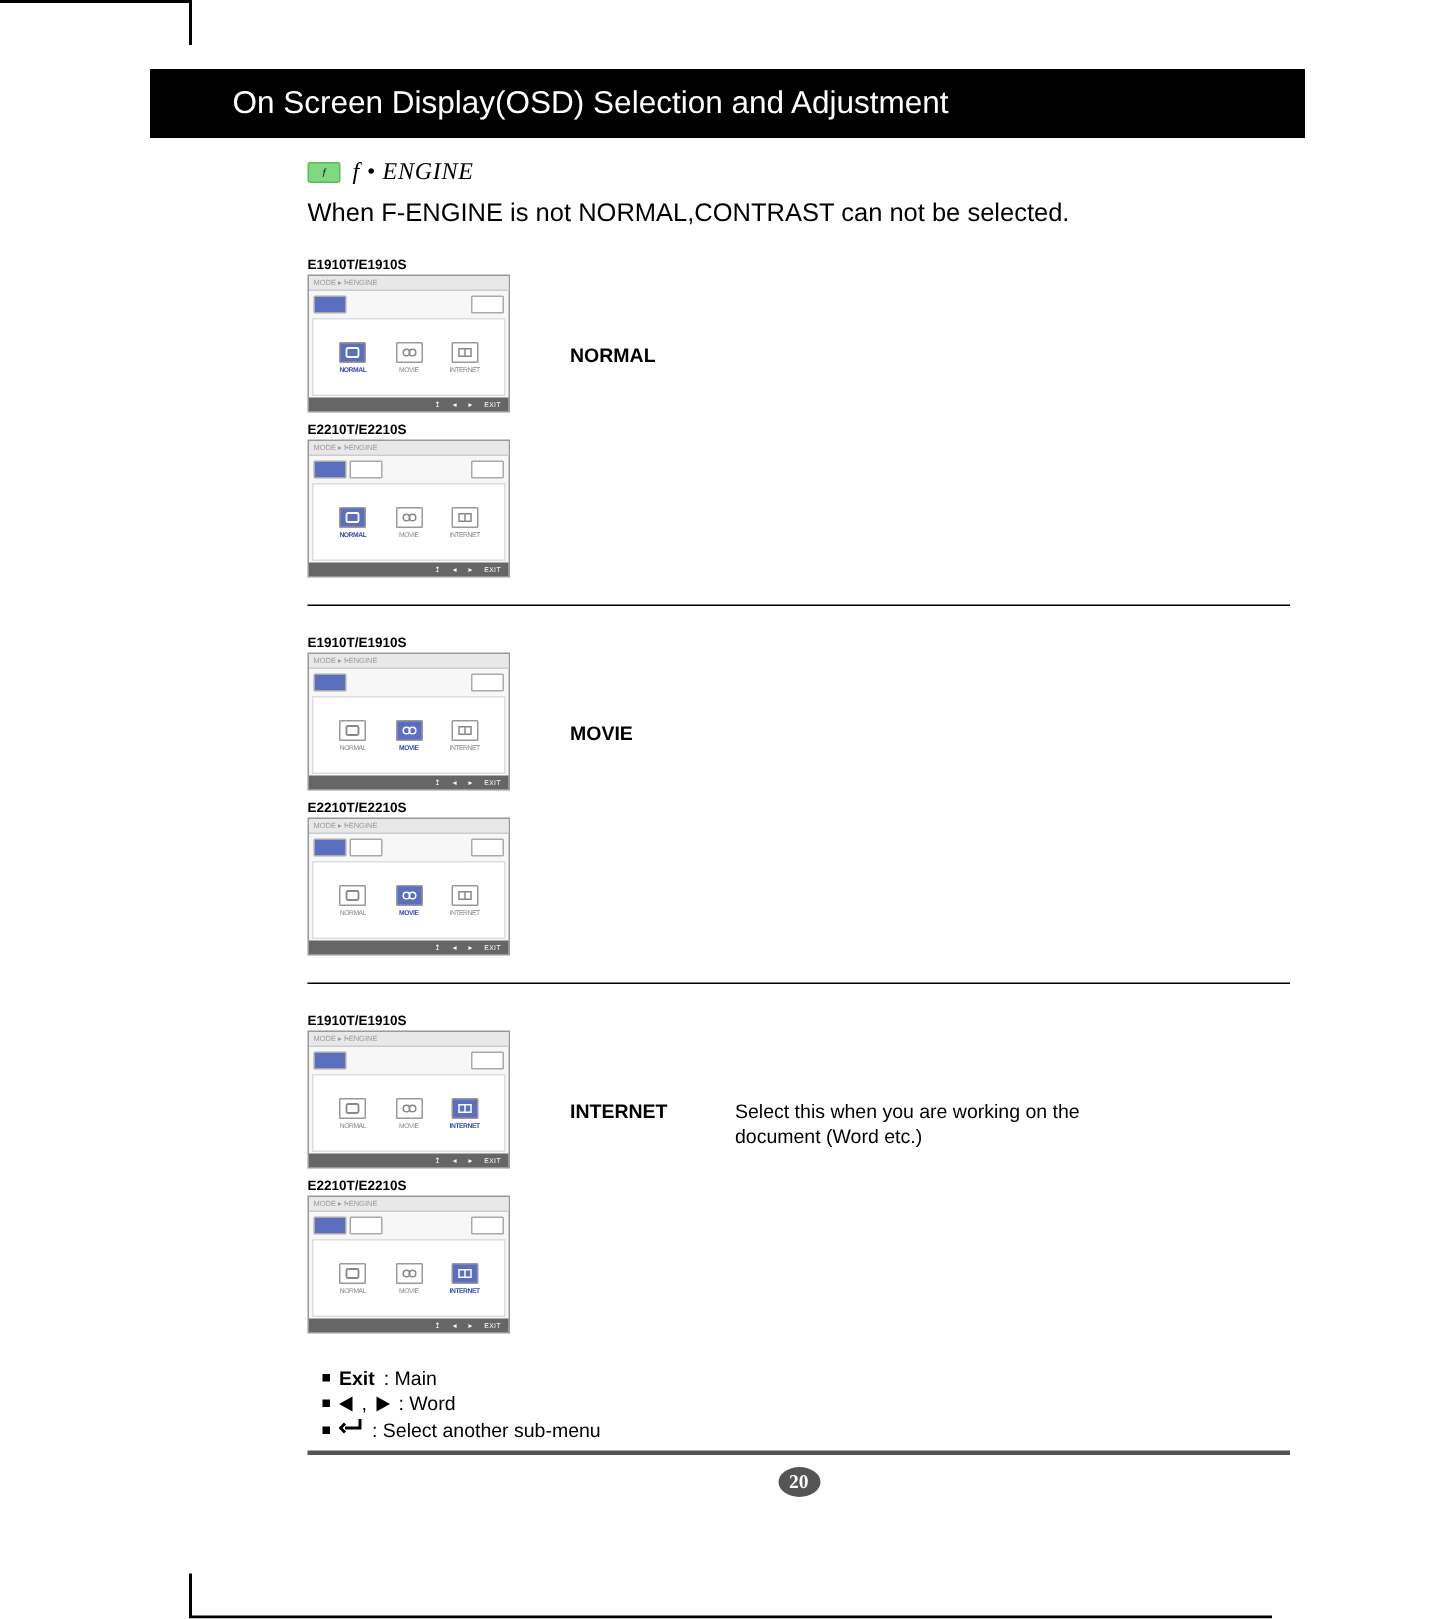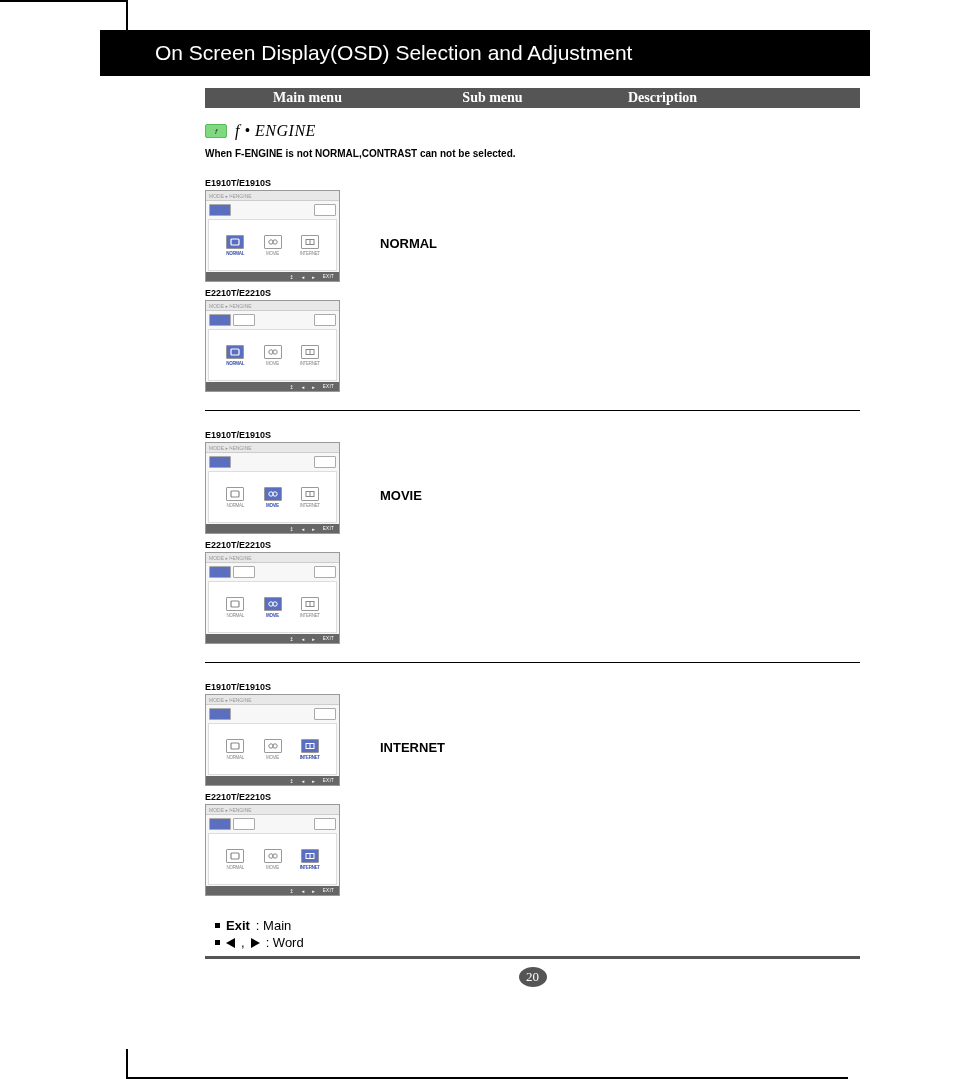--- a/index.html
+++ b/index.html
@@ -30,21 +30,21 @@
     background: #000;
   }
   .crop-bottom-h {
     position: absolute;
     bottom: 0; left: 128px;
     width: 720px; height: 2px;
     background: #000;
   }
   .page {
     position: absolute;
-    top: 30px; left: 100px;
+    top: 46px; left: 100px;
     width: 770px;
   }
   .title-bar {
     background: #000;
     color: #fff;
     font-size: 21px;
     padding: 11px 55px;
     font-weight: 400;
   }
   .content {
@@ -81,22 +81,22 @@
     color: #333;
     font-style: italic;
   }
   .fengine-label {
     font-family: "Times New Roman", serif;
     font-style: italic;
     font-size: 16px;
     letter-spacing: 0.5px;
   }
   .note {
-    font-size: 10px;
-    font-weight: bold;
+    font-size: 17px;
+    font-weight: normal;
     margin-bottom: 4px;
   }
   .section {
     display: flex;
     gap: 30px;
     padding: 6px 0 12px 0;
     border-bottom: 1px solid #000;
     margin-top: 11px;
   }
   .section:last-of-type { border-bottom: none; }
@@ -224,21 +224,21 @@
   .bottom-rule {
     height: 3px;
     background: #555;
     margin-top: 6px;
   }
   .page-num {
     width: 28px; height: 20px;
     background: #555;
     color: #fff;
     font-family: "Times New Roman", serif;
-    font-weight: normal;
+    font-weight: bold;
     font-size: 13px;
     border-radius: 50%;
     display: flex;
     align-items: center;
     justify-content: center;
     margin: 8px auto 12px auto;
   }
 </style>
 </head>
 <body>
@@ -247,25 +247,20 @@
 <div class="crop-top-left"></div>
 <div class="crop-bottom"></div>
 <div class="crop-bottom-h"></div>
 
 <div class="page">
 
   <div class="title-bar">On Screen Display(OSD) Selection and Adjustment</div>
 
   <div class="content">
 
-    <div class="table-head">
-      <div class="th-main">Main menu</div>
-      <div class="th-sub">Sub menu</div>
-      <div class="th-desc">Description</div>
-    </div>
 
     <div class="fengine-row">
       <span class="fengine-icon">f</span>
       <span class="fengine-label">
         <i>f</i> <span>• ENGINE</span>
       </span>
     </div>
 
     <div class="note">When F-ENGINE is not NORMAL,CONTRAST can not be selected.</div>
 
@@ -532,34 +527,44 @@
               </div>
               <div class="osd-footer">
                 <span class="f-sym">↥</span>
                 <span class="f-sym">◂</span>
                 <span class="f-sym">▸</span>
                 <span class="f-exit">EXIT</span>
               </div>
             </div>
           </div>
           <div class="sub-col">INTERNET</div>
+          <div class="desc-col">Select this when you are working on the document (Word etc.)</div>
         </div>
       </div>
 
     <div class="legend">
       <div class="row">
         <span class="sq"></span>
         <b>Exit</b>
           <span>: Main</span>
       </div>
       <div class="row">
         <span class="sq"></span>
         <span class="tri-l"></span>
         <span>,</span>
         <span class="tri-r"></span>
         <span>: Word</span>
       </div>
+      <div class="row">
+        <span class="sq"></span>
+        <span class="return-arrow">
+          <svg width="16" height="12" viewBox="0 0 16 12">
+              <path d="M14 0 v6 h-10 M4 3 l-3 3 l3 3" fill="none" stroke="#000" stroke-width="2"></path>
+            </svg>
+        </span>
+        <span>: Select another sub-menu</span>
+      </div>
     </div>
 
     <div class="bottom-rule"></div>
     <div class="page-num">20</div>
   </div>
 </div>
 
 </body></html>

